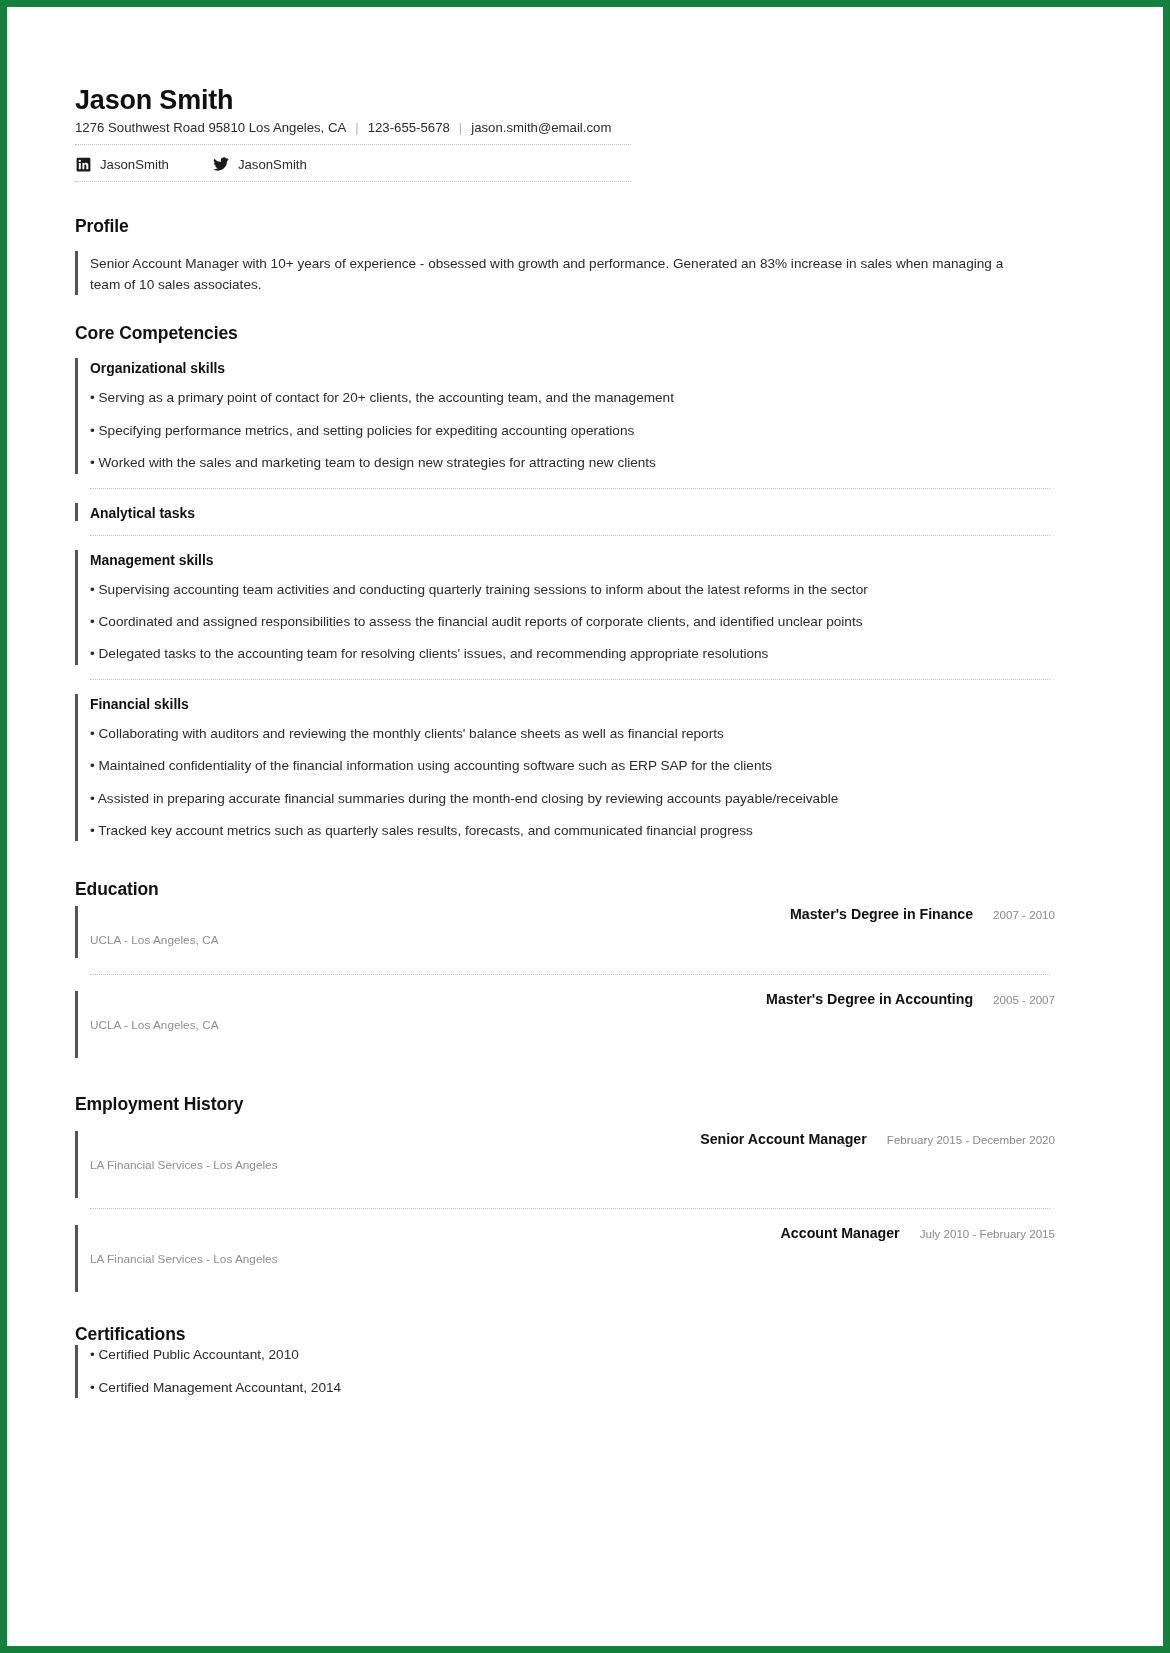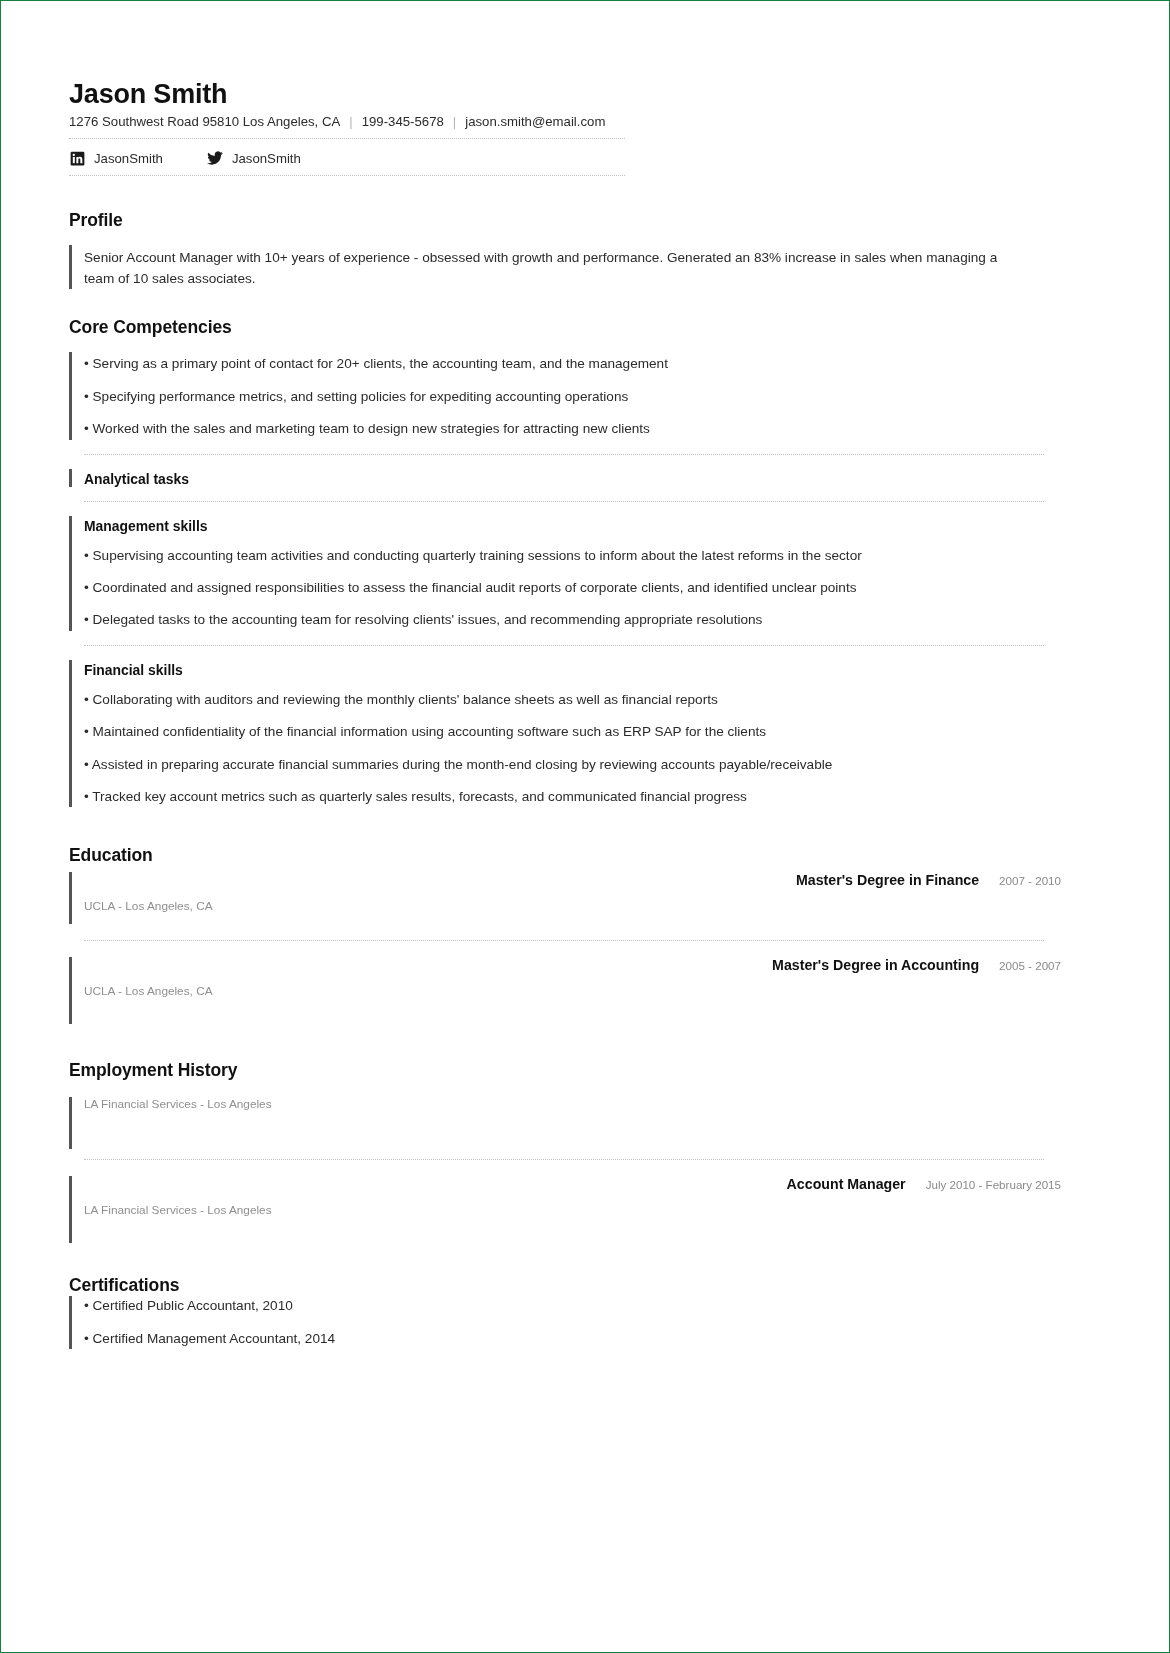--- a/index.html
+++ b/index.html
@@ -9,21 +9,21 @@
     height: 1653px;
     background: #ffffff;
     font-family: "Liberation Sans", sans-serif;
     color: #1a1a1a;
   }
   .page {
     position: relative;
     width: 1170px;
     height: 1653px;
     background: #ffffff;
-    border: 1px solid #15803d;
+    border: 7px solid #15803d;
     padding: 0;
     overflow: hidden;
   }
   .inner {
     padding: 78px 108px 0 68px;
   }
 
   
   .name {
     font-size: 27px;
@@ -188,21 +188,21 @@
 
 <div class="page">
   <div class="inner">
 
     <div>
       <h1 class="name">Jason Smith</h1>
 
       <div class="contact-row">
         <span>1276 Southwest Road 95810 Los Angeles, CA</span>
         <span class="contact-sep">|</span>
-        <span>199-345-5678</span>
+        <span>123-655-5678</span>
         <span class="contact-sep">|</span>
         <span>jason.smith@email.com</span>
       </div>
 
       <div class="social-row">
         <div class="social-item">
           <span class="ico">
             <svg width="15" height="15" viewBox="0 0 24 24" aria-hidden="true">
               <rect x="1" y="1" width="22" height="22" rx="2" fill="#1a1a1a"></rect>
               <rect x="4.5" y="9.5" width="3.2" height="10" fill="#ffffff"></rect>
@@ -227,20 +227,21 @@
       <h2 class="section-title">Profile</h2>
       <div class="block">
         <p class="body-text">Senior Account Manager with 10+ years of experience - obsessed with growth and performance. Generated an 83% increase in sales when managing a team of 10 sales associates.</p>
       </div>
     </div>
 
     <div class="section" style="margin-top:28px;">
       <h2 class="section-title">Core Competencies</h2>
 
       <div class="block">
+        <div class="skill-head">Organizational skills</div>
         <p class="bullet">• Serving as a primary point of contact for 20+ clients, the accounting team, and the management</p>
         <p class="bullet">• Specifying performance metrics, and setting policies for expediting accounting operations</p>
         <p class="bullet">• Worked with the sales and marketing team to design new strategies for attracting new clients</p>
       </div>
       <div class="divider-dot"></div>
 
       <div class="block">
         <div class="skill-head">Analytical tasks</div>
       </div>
       <div class="divider-dot"></div>
@@ -281,20 +282,24 @@
         </div>
         <div class="entry-sub">UCLA - Los Angeles, CA</div>
         <div class="entry-pad"></div>
       </div>
     </div>
 
     <div class="section" style="margin-top:36px;">
       <h2 class="section-title" style="margin-bottom:16px;">Employment History</h2>
 
       <div class="entry">
+        <div class="entry-top">
+          <div class="entry-title">Senior Account Manager</div>
+          <div class="entry-date">February 2015 - December 2020</div>
+        </div>
         <div class="entry-sub">LA Financial Services - Los Angeles</div>
         <div class="entry-pad"></div>
       </div>
       <div class="divider-dot" style="margin-top:10px;margin-bottom:16px;"></div>
 
       <div class="entry">
         <div class="entry-top">
           <div class="entry-title">Account Manager</div>
           <div class="entry-date">July 2010 - February 2015</div>
         </div>

